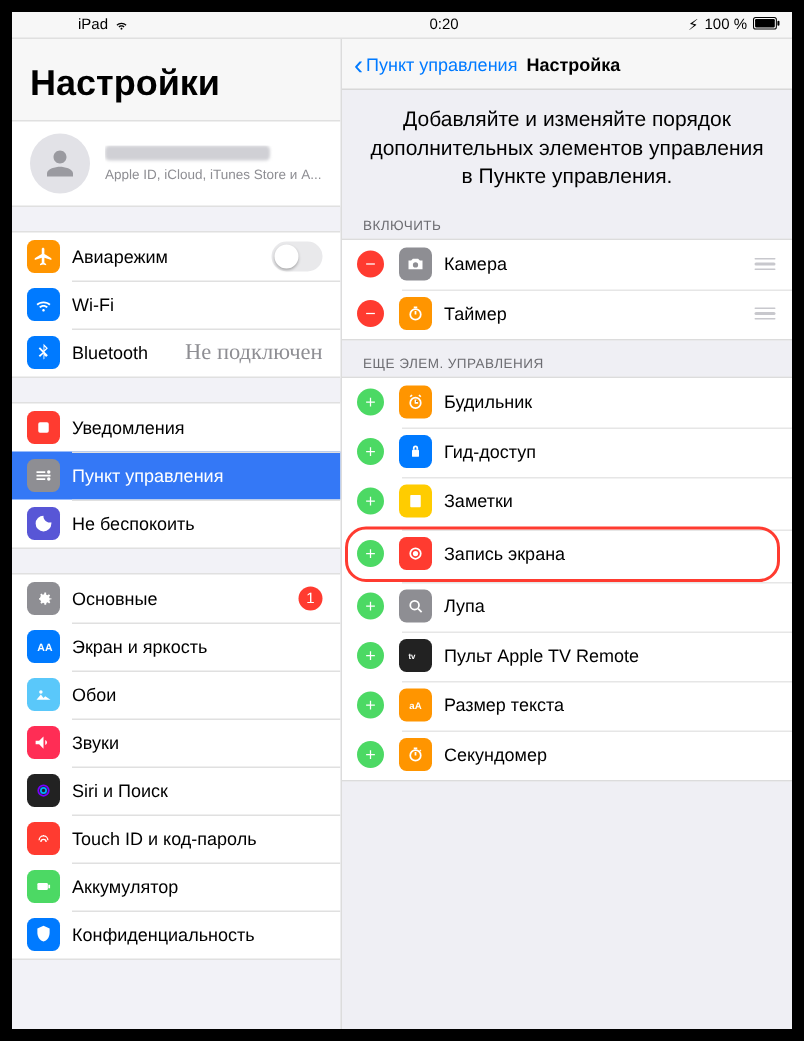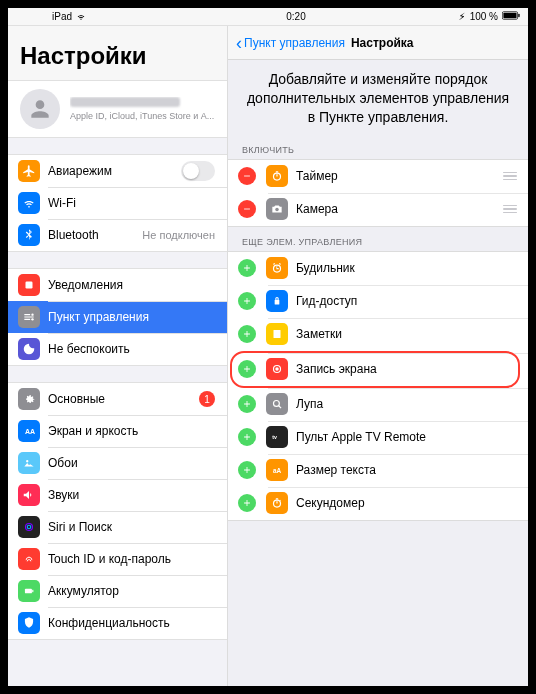--- a/index.html
+++ b/index.html
@@ -26,21 +26,21 @@
 .acct-sub { font-size: 9px; color: #8e8e93; white-space: nowrap; overflow: hidden; text-overflow: ellipsis; }
 
 .section { margin-top: 16px; background: #fff; border-top: 1px solid #e0e0e0; border-bottom: 1px solid #e0e0e0; }
 .row { display: flex; align-items: center; height: 32px; padding: 0 12px 0 10px; position: relative; }
 .row + .row::before { content: ""; position: absolute; left: 40px; right: 0; top: 0; height: 1px; background: #e0e0e0; }
 .row.selected { background: #3478f6; }
 .row.selected .rlabel { color: #fff; }
 .ricon { width: 22px; height: 22px; border-radius: 5px; margin-right: 8px; display: flex; align-items: center; justify-content: center; color: #fff; flex-shrink: 0; }
 .ricon svg { width: 14px; height: 14px; }
 .rlabel { font-size: 12px; color: #000; flex: 1; white-space: nowrap; overflow: hidden; text-overflow: ellipsis; }
-.rvalue { font-size: 11px; color: #8e8e93; margin-left: 6px; }
+.rvalue { font-size: 15px; color: #8e8e93; margin-left: 6px; font-family: Liberation Serif, serif; }
 .badge { background: #ff3b30; color: #fff; border-radius: 9px; min-width: 16px; height: 16px; font-size: 10px; display: flex; align-items: center; justify-content: center; padding: 0 4px; }
 .toggle { width: 34px; height: 20px; background: #e9e9eb; border-radius: 10px; position: relative; }
 .toggle::after { content: ""; position: absolute; left: 2px; top: 2px; width: 16px; height: 16px; background: #fff; border-radius: 50%; box-shadow: 0 1px 2px rgba(0,0,0,0.3); }
 
 .navbar { height: 34px; display: flex; align-items: center; padding: 0 8px; background: #f7f7f7; border-bottom: 1px solid #d8d8d8; position: relative; }
 .back { color: #007aff; font-size: 12px; display: flex; align-items: center; gap: 2px; }
 .back .chev { font-size: 18px; line-height: 1; }
 .navtitle { font-size: 12px; font-weight: 600; margin-left: 6px; color: #000; }
 
 .detail { flex: 1; overflow: auto; }
@@ -253,52 +253,52 @@
     <div class="hint">Добавляйте и изменяйте порядок дополнительных элементов управления в Пункте управления.</div>
 
     <div class="grouphdr">ВКЛЮЧИТЬ</div>
     <div class="glist">
       <div class="grow">
         <div class="circle minus">
                   <svg viewBox="0 0 24 24">
                     <rect x="5" y="11" width="14" height="2" fill="currentColor"></rect>
                   </svg>
                 </div>
+        <div class="gicon gray">
+                  <svg viewBox="0 0 24 24">
+                    <path fill="currentColor" d="M4 8h3l2-2h6l2 2h3v10H4z"></path>
+                    <circle cx="12" cy="13" r="3" fill="#8e8e93"></circle>
+                  </svg>
+                </div>
+        <span class="glabel">Камера</span>
+        <div class="handle">
+                  <span></span>
+                  <span></span>
+                  <span></span>
+                </div>
+      </div>
+      <div class="grow">
+        <div class="circle minus">
+                  <svg viewBox="0 0 24 24">
+                    <rect x="5" y="11" width="14" height="2" fill="currentColor"></rect>
+                  </svg>
+                </div>
         <div class="gicon" style="background:#ff9500">
                   <svg viewBox="0 0 24 24">
                     <circle cx="12" cy="13" r="6" fill="none" stroke="currentColor" stroke-width="2"></circle>
                     <path stroke="currentColor" stroke-width="2" d="M12 13V9M10 5h4"></path>
                   </svg>
                 </div>
         <span class="glabel">Таймер</span>
         <div class="handle">
                   <span></span>
                   <span></span>
                   <span></span>
                 </div>
       </div>
-      <div class="grow">
-        <div class="circle minus">
-                  <svg viewBox="0 0 24 24">
-                    <rect x="5" y="11" width="14" height="2" fill="currentColor"></rect>
-                  </svg>
-                </div>
-        <div class="gicon gray">
-                  <svg viewBox="0 0 24 24">
-                    <path fill="currentColor" d="M4 8h3l2-2h6l2 2h3v10H4z"></path>
-                    <circle cx="12" cy="13" r="3" fill="#8e8e93"></circle>
-                  </svg>
-                </div>
-        <span class="glabel">Камера</span>
-        <div class="handle">
-                  <span></span>
-                  <span></span>
-                  <span></span>
-                </div>
-      </div>
     </div>
 
     <div class="grouphdr">ЕЩЕ ЭЛЕМ. УПРАВЛЕНИЯ</div>
     <div class="glist">
       <div class="grow">
         <div class="circle plus">
                   <svg viewBox="0 0 24 24">
                     <path fill="currentColor" d="M11 5h2v14h-2zM5 11h14v2H5z"></path>
                   </svg>
                 </div>

